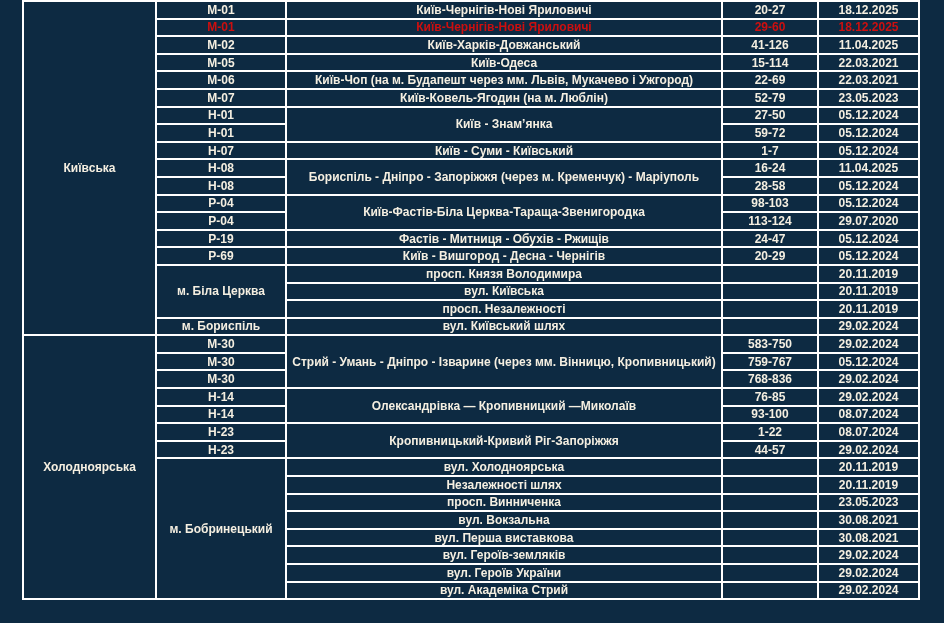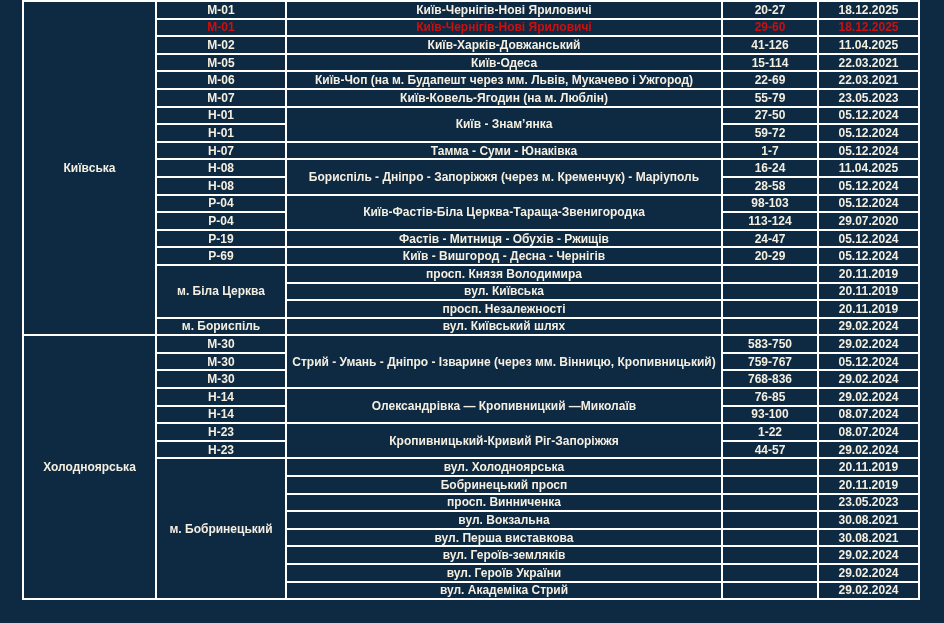--- a/index.html
+++ b/index.html
@@ -69,37 +69,37 @@
       </tr>
       <tr>
         <td>М-06</td>
         <td>Київ-Чоп (на м. Будапешт через мм. Львів, Мукачево і Ужгород)</td>
         <td>22-69</td>
         <td>22.03.2021</td>
       </tr>
       <tr>
         <td>М-07</td>
         <td>Київ-Ковель-Ягодин (на м. Люблін)</td>
-        <td>55-79</td>
+        <td>52-79</td>
         <td>23.05.2023</td>
       </tr>
       <tr>
         <td>Н-01</td>
         <td rowspan="2">Київ - Знам’янка</td>
         <td>27-50</td>
         <td>05.12.2024</td>
       </tr>
       <tr>
         <td>Н-01</td>
         <td>59-72</td>
         <td>05.12.2024</td>
       </tr>
       <tr>
         <td>Н-07</td>
-        <td>Тамма - Суми - Юнаківка</td>
+        <td>Київ - Суми - Київський</td>
         <td>1-7</td>
         <td>05.12.2024</td>
       </tr>
       <tr>
         <td>Н-08</td>
         <td rowspan="2">Бориспіль - Дніпро - Запоріжжя (через м. Кременчук) - Маріуполь</td>
         <td>16-24</td>
         <td>11.04.2025</td>
       </tr>
       <tr>
@@ -191,21 +191,21 @@
         <td>44-57</td>
         <td>29.02.2024</td>
       </tr>
       <tr>
         <td rowspan="8">м. Бобринецький</td>
         <td>вул. Холодноярська</td>
         <td></td>
         <td>20.11.2019</td>
       </tr>
       <tr>
-        <td>Бобринецький просп</td>
+        <td>Незалежності шлях</td>
         <td></td>
         <td>20.11.2019</td>
       </tr>
       <tr>
         <td>просп. Винниченка</td>
         <td></td>
         <td>23.05.2023</td>
       </tr>
       <tr>
         <td>вул. Вокзальна</td>

